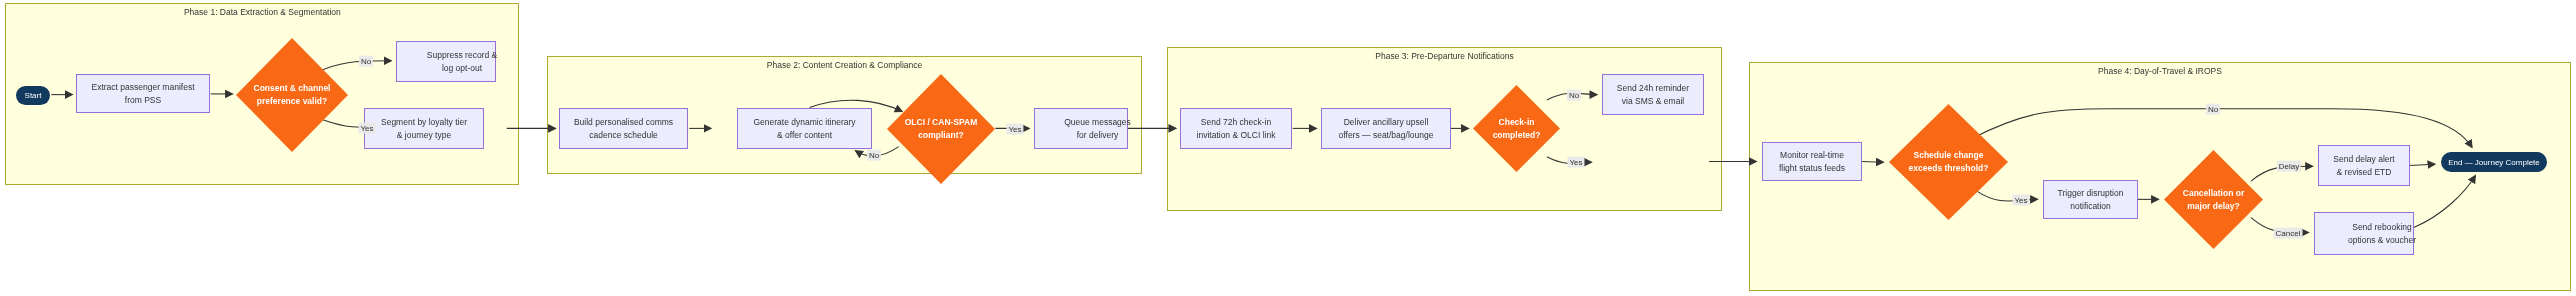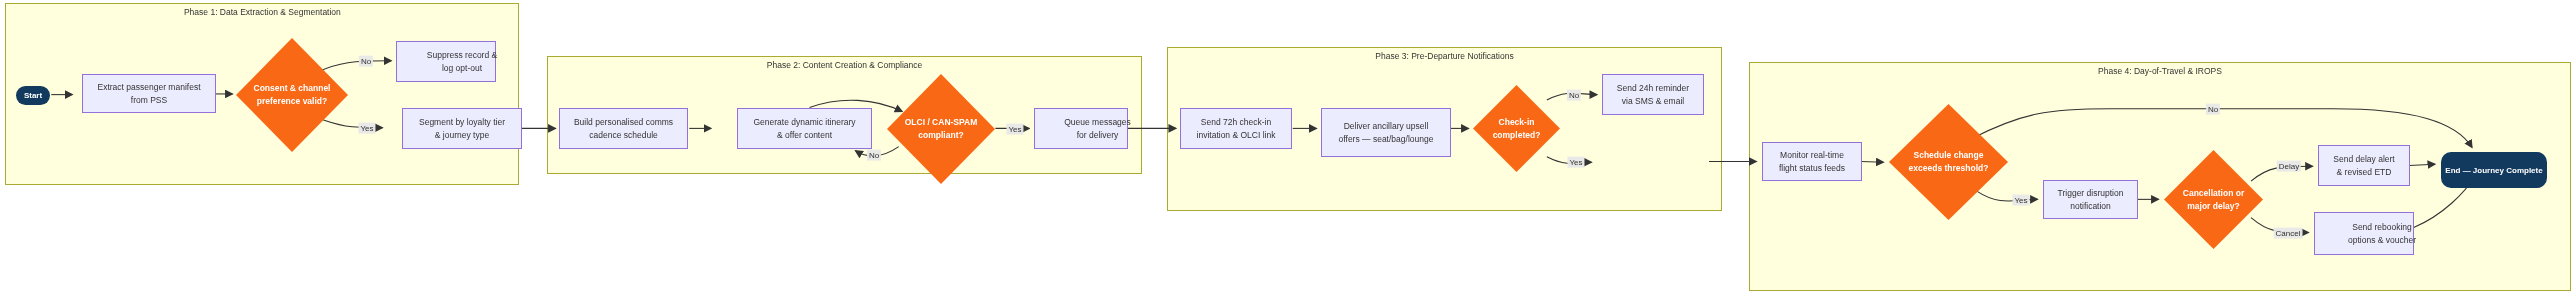--- a/index.html
+++ b/index.html
@@ -59,21 +59,21 @@
     background: #f96815;
     color: #ffffff;
     font-weight: bold;
     font-size: 8.5px;
     line-height: 13px;
     clip-path: polygon(50% 0, 100% 50%, 50% 100%, 0 50%);
   }
   .node.terminal {
     background: #123a5f;
     color: #ffffff;
-    font-weight: bold;
+    font-weight: normal;
     font-size: 8px;
     border-radius: 10px;
     white-space: nowrap;
   }
   .node .ln { display: block; white-space: nowrap; }
   .edge-label {
     position: absolute;
     z-index: 4;
     transform: translate(-50%, -50%);
     background: rgba(232,232,232,0.95);
@@ -126,33 +126,33 @@
     </div>
     <div class="phase" style="left: 1167px; top: 47px; width: 555px; height: 164px;">
       <div class="phase-title">Phase 3: Pre-Departure Notifications</div>
     </div>
     <div class="phase" style="left: 1749px; top: 62px; width: 822px; height: 229px;">
       <div class="phase-title">Phase 4: Day-of-Travel &amp; IROPS</div>
     </div>
     <div class="node terminal" style="left: 16px; top: 86px; width: 34px; height: 19px; border-radius: 9.5px;">
       <span class="ln">Start</span>
     </div>
-    <div class="node process" style="left: 76px; top: 74px; width: 134px; height: 39px; margin-left: 6px;">
+    <div class="node process" style="left: 76px; top: 74px; width: 134px; height: 39px;">
       <span class="ln">Extract passenger manifest</span>
       <span class="ln">from PSS</span>
     </div>
     <div class="node decision" style="left: 236px; top: 38px; width: 112px; height: 114px;">
       <span class="ln">Consent &amp; channel</span>
       <span class="ln">preference valid?</span>
     </div>
     <div class="node process" style="left: 396px; top: 41px; width: 100px; height: 41px; padding-left: 32px;">
       <span class="ln">Suppress record &amp;</span>
       <span class="ln">log opt-out</span>
     </div>
-    <div class="node process" style="left: 402px; top: 108px; width: 120px; height: 41px;">
+    <div class="node process" style="left: 364px; top: 108px; width: 120px; height: 41px;">
       <span class="ln">Segment by loyalty tier</span>
       <span class="ln">&amp; journey type</span>
     </div>
     <div class="node process" style="left: 559px; top: 108px; width: 129px; height: 41px;">
       <span class="ln">Build personalised comms</span>
       <span class="ln">cadence schedule</span>
     </div>
     <div class="node process" style="left: 737px; top: 108px; width: 135px; height: 41px;">
       <span class="ln">Generate dynamic itinerary</span>
       <span class="ln">&amp; offer content</span>
@@ -162,21 +162,21 @@
       <span class="ln">compliant?</span>
     </div>
     <div class="node process" style="left: 1034px; top: 108px; width: 94px; height: 41px; padding-left: 33px;">
       <span class="ln">Queue messages</span>
       <span class="ln">for delivery</span>
     </div>
     <div class="node process" style="left: 1180px; top: 108px; width: 112px; height: 41px;">
       <span class="ln">Send 72h check-in</span>
       <span class="ln">invitation &amp; OLCI link</span>
     </div>
-    <div class="node process" style="left: 1321px; top: 108px; width: 130px; height: 49px;">
+    <div class="node process" style="left: 1321px; top: 108px; width: 130px; height: 41px;">
       <span class="ln">Deliver ancillary upsell</span>
       <span class="ln">offers — seat/bag/lounge</span>
     </div>
     <div class="node decision" style="left: 1473px; top: 85px; width: 87px; height: 87px;">
       <span class="ln">Check-in</span>
       <span class="ln">completed?</span>
     </div>
     <div class="node process" style="left: 1602px; top: 74px; width: 102px; height: 41px;">
       <span class="ln">Send 24h reminder</span>
       <span class="ln">via SMS &amp; email</span>
@@ -198,21 +198,21 @@
       <span class="ln">major delay?</span>
     </div>
     <div class="node process" style="left: 2318px; top: 145px; width: 92px; height: 41px;">
       <span class="ln">Send delay alert</span>
       <span class="ln">&amp; revised ETD</span>
     </div>
     <div class="node process" style="left: 2314px; top: 212px; width: 100px; height: 43px; padding-left: 36px;">
       <span class="ln">Send rebooking</span>
       <span class="ln">options &amp; voucher</span>
     </div>
-    <div class="node terminal" style="left: 2441px; top: 152px; width: 106px; height: 36px; border-radius: 10px;">
+    <div class="node terminal" style="left: 2441px; top: 152px; width: 106px; height: 20px; border-radius: 10px;">
       <span class="ln">End — Journey Complete</span>
     </div>
     <div class="edge-label" style="left: 366px; top: 61px;">No</div>
     <div class="edge-label" style="left: 367px; top: 128px;">Yes</div>
     <div class="edge-label" style="left: 874px; top: 155px;">No</div>
     <div class="edge-label" style="left: 1015px; top: 129px;">Yes</div>
     <div class="edge-label" style="left: 1574px; top: 95px;">No</div>
     <div class="edge-label" style="left: 1576px; top: 162px;">Yes</div>
     <div class="edge-label" style="left: 2213px; top: 109px;">No</div>
     <div class="edge-label" style="left: 2021px; top: 200px;">Yes</div>

